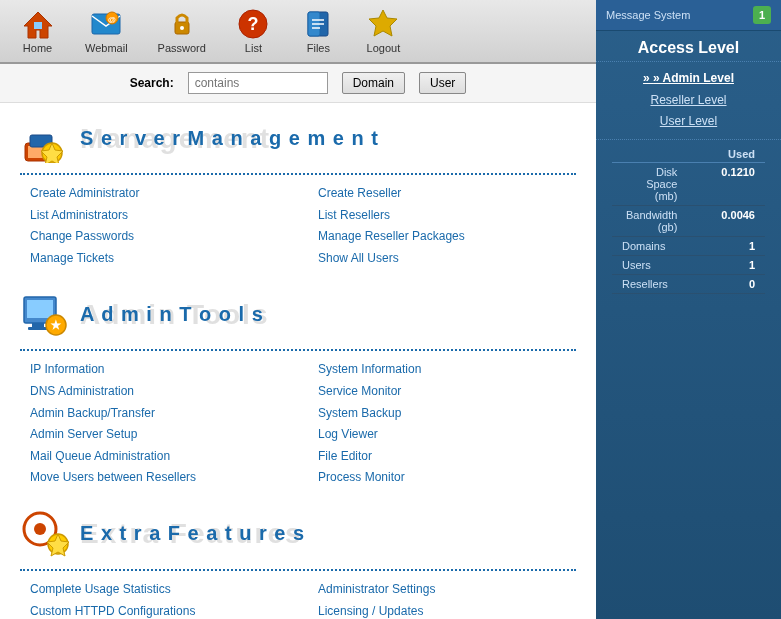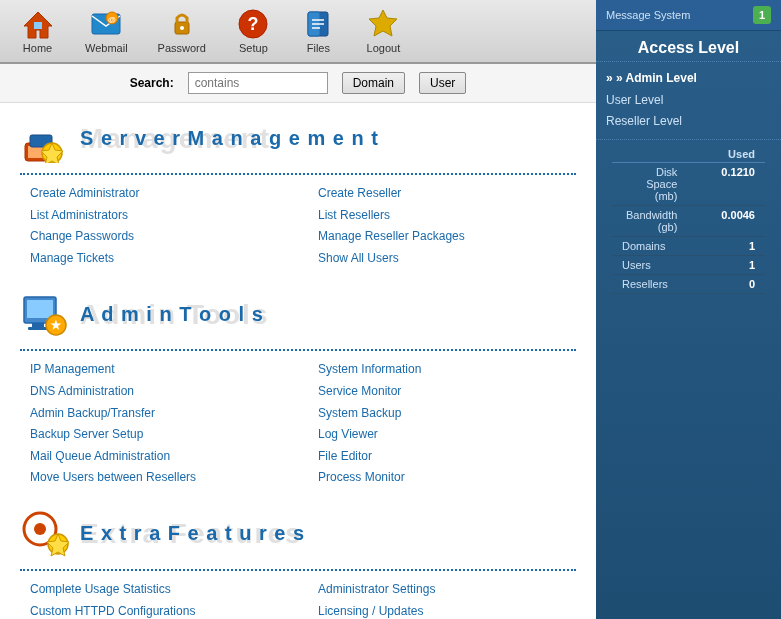--- a/index.html
+++ b/index.html
@@ -188,23 +188,24 @@
       border-bottom: 1px dotted #4a80b0;
     }
 
     .access-levels {
       padding: 6px 10px;
       border-bottom: 1px dotted #4a80b0;
     }
     .access-level-item {
       font-size: 12px;
       color: #cce0f5;
-      text-align: left;
+      text-align: center;
       line-height: 1.8;
       cursor: pointer;
+      text-decoration: underline;
     }
     .access-level-item.active {
       color: #fff;
       font-weight: bold;
     }
     .access-level-item.active::before {
       content: '» ';
       color: #fff;
     }
 
@@ -267,21 +268,21 @@
         </div>
         <span class="nav-label">Password</span>
       </div>
       <div class="nav-item">
         <div class="nav-icon">
           <svg width="32" height="32" viewBox="0 0 32 32">
             <circle cx="16" cy="16" r="14" fill="#cc3300" stroke="#aa2200" stroke-width="1"></circle>
             <text x="16" y="22" text-anchor="middle" fill="white" font-size="18" font-weight="bold">?</text>
           </svg>
         </div>
-        <span class="nav-label">Setup</span>
+        <span class="nav-label">List</span>
       </div>
       <div class="nav-item">
         <div class="nav-icon">
           <svg width="32" height="32" viewBox="0 0 32 32">
             <rect x="6" y="4" width="20" height="24" rx="2" fill="#2266aa" stroke="#1a4a88" stroke-width="1"></rect>
             <rect x="6" y="4" width="12" height="24" rx="2" fill="#3388cc" stroke="#1a66aa" stroke-width="1"></rect>
             <line x1="10" y1="12" x2="22" y2="12" stroke="#fff" stroke-width="1.5"></line>
             <line x1="10" y1="16" x2="22" y2="16" stroke="#fff" stroke-width="1.5"></line>
             <line x1="10" y1="20" x2="18" y2="20" stroke="#fff" stroke-width="1.5"></line>
           </svg>
@@ -340,21 +341,21 @@
     <text x="36" y="40" text-anchor="middle" fill="white" font-size="12" font-weight="bold">★</text>
   </svg>
           </div>
           <div class="section-title-wrapper">
             <div class="section-title-bg">Admin Tools</div>
             <div class="section-title">A d m i n   T o o l s</div>
           </div>
         </div>
         <hr class="section-divider">
         <div class="section-links">
-          <div><a class="section-link" href="#">IP Management</a><br><a class="section-link" href="#">DNS Administration</a><br><a class="section-link" href="#">Admin Backup/Transfer</a><br><a class="section-link" href="#">Backup Server Setup</a><br><a class="section-link" href="#">Mail Queue Administration</a><br><a class="section-link" href="#">Move Users between Resellers</a><br></div>
+          <div><a class="section-link" href="#">IP Information</a><br><a class="section-link" href="#">DNS Administration</a><br><a class="section-link" href="#">Admin Backup/Transfer</a><br><a class="section-link" href="#">Admin Server Setup</a><br><a class="section-link" href="#">Mail Queue Administration</a><br><a class="section-link" href="#">Move Users between Resellers</a><br></div>
           <div><a class="section-link" href="#">System Information</a><br><a class="section-link" href="#">Service Monitor</a><br><a class="section-link" href="#">System Backup</a><br><a class="section-link" href="#">Log Viewer</a><br><a class="section-link" href="#">File Editor</a><br><a class="section-link" href="#">Process Monitor</a><br></div>
         </div>
       </div>
       <div class="section">
         <div class="section-header">
           <div class="section-icon">
             <svg width="50" height="50" viewBox="0 0 50 50">
     <circle cx="20" cy="20" r="16" fill="none" stroke="#cc4400" stroke-width="3"></circle>
     <circle cx="20" cy="20" r="6" fill="#cc4400"></circle>
     <circle cx="38" cy="35" r="10" fill="#ffcc00" stroke="#cc9900" stroke-width="1.5"></circle>
@@ -376,22 +377,22 @@
 </div>
 
 <div class="sidebar">
   <div class="sidebar-message">
     <span class="sidebar-message-text">Message System</span>
     <span class="message-badge">1</span>
   </div>
   <div class="sidebar-access-title">Access Level</div>
   <div class="access-levels">
   <div class="access-level-item active">» Admin Level</div>
+      <div class="access-level-item">Reseller Level</div>
       <div class="access-level-item">User Level</div>
-      <div class="access-level-item">Reseller Level</div>
     </div>
   <div class="sidebar-stats">
     <div class="stats-header">Used</div>
   <div class="stat-row">
         <span class="stat-label">Disk Space (mb)</span>
         <span class="stat-value">0.1210</span>
       </div>
       <div class="stat-row">
         <span class="stat-label">Bandwidth (gb)</span>
         <span class="stat-value">0.0046</span>

